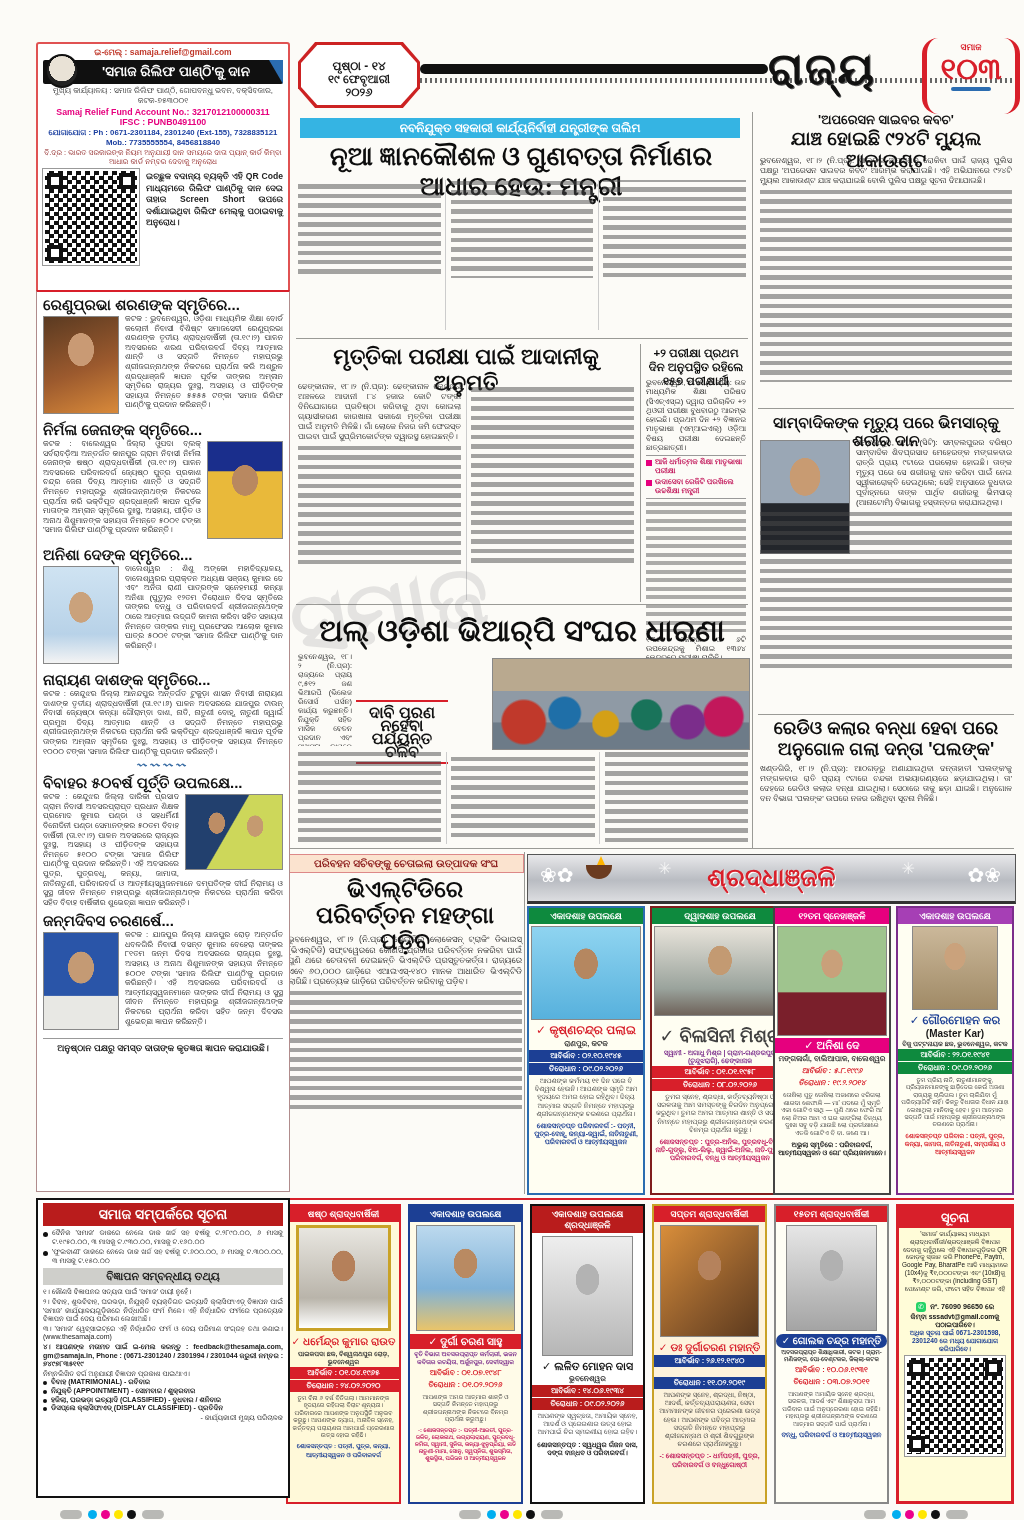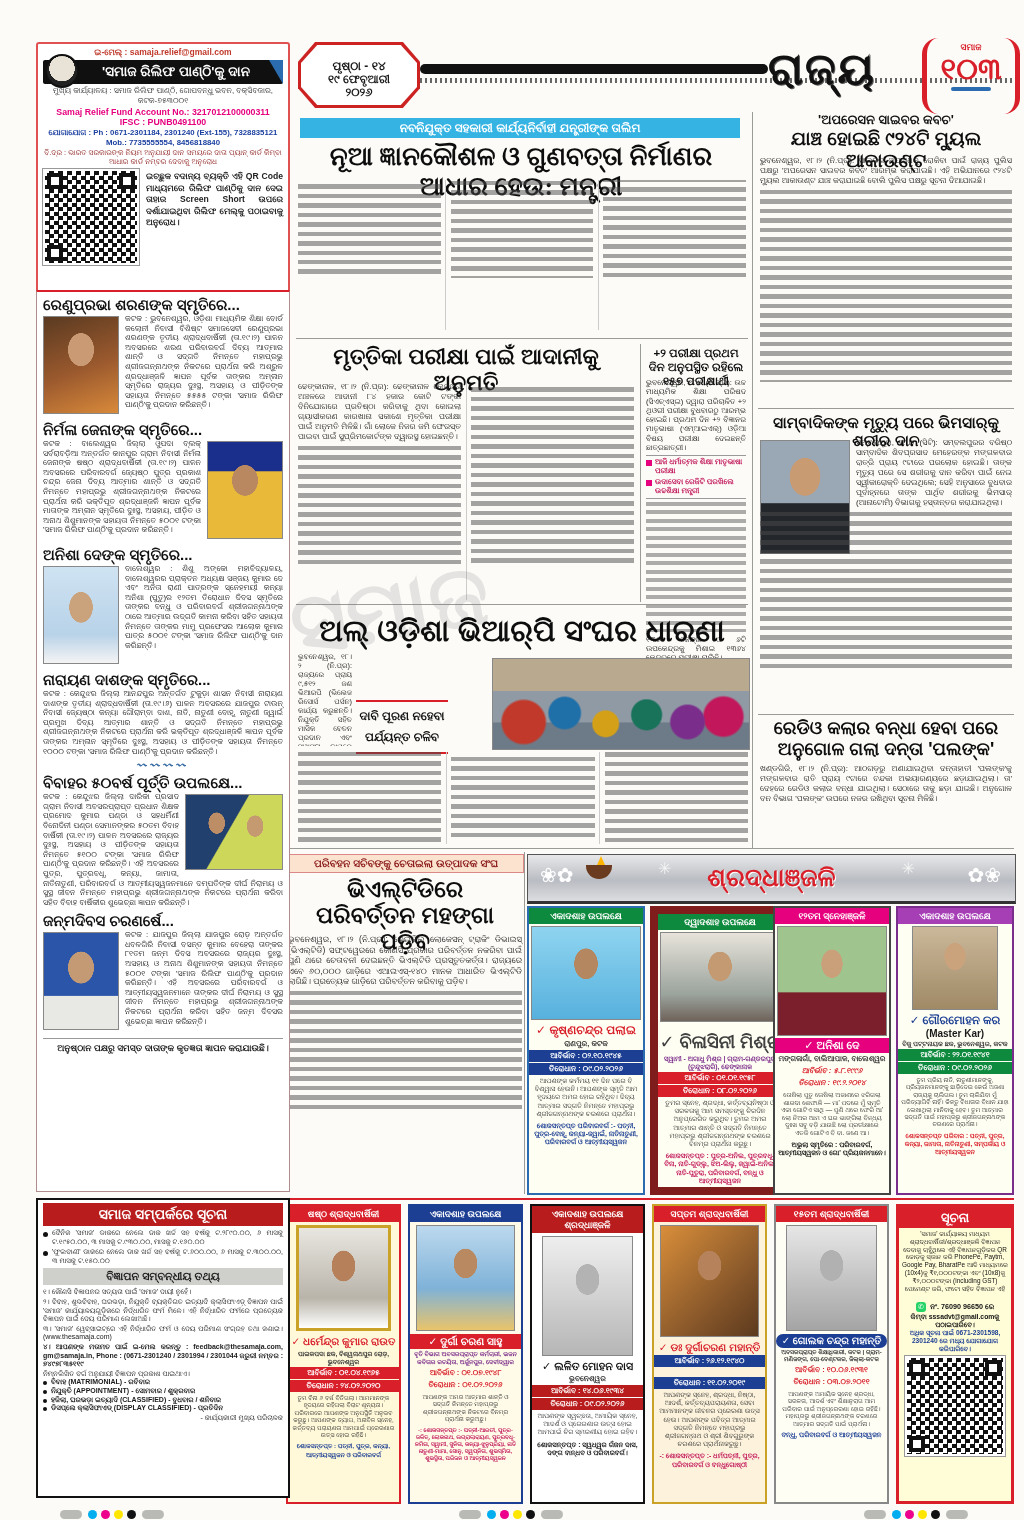--- a/index.html
+++ b/index.html
@@ -116,21 +116,21 @@
   <div class="abs headline" style="left:296px;top:614px;width:452px;font-size:30px;line-height:34px;">ଅଲ୍ ଓଡ଼ିଶା ଭିଆର୍‌ପି ସଂଘର ଧାରଣା</div>
   <div class="abs photo" style="left:492px;top:658px;width:256px;height:90px;background:
        radial-gradient(circle at 12% 70%,#c0392b 0 9%,transparent 10%),
        radial-gradient(circle at 28% 60%,#1f6fa8 0 8%,transparent 9%),
        radial-gradient(circle at 44% 72%,#d4a017 0 8%,transparent 9%),
        radial-gradient(circle at 60% 62%,#19735a 0 9%,transparent 10%),
        radial-gradient(circle at 76% 70%,#7b2d8b 0 8%,transparent 9%),
        radial-gradient(circle at 90% 64%,#c2185b 0 8%,transparent 9%),
        linear-gradient(to bottom,#b9a98f 0 35%,#8f9aa5 36% 70%,#6d7b88 71% 100%);"></div>
   <div class="abs" style="left:356px;top:700px;width:92px;border-top:2px solid #d81f2a;border-bottom:2px solid #d81f2a;padding:4px 0;">
-    <div class="ctr b" style="font-size:12px;line-height:21px;color:#111;">ଦାବି ପୂରଣ ନହେବା ପର୍ଯ୍ୟନ୍ତ ଚଳିବ</div>
+    <div class="ctr b" style="font-size:16px;line-height:13px;color:#111;">ଦାବି ପୂରଣ ନହେବା ପର୍ଯ୍ୟନ୍ତ ଚଳିବ</div>
   </div>
   <div class="abs" style="left:298px;top:652px;width:54px;height:94px;overflow:hidden;">
     <div class="lede jst" style="font-size:7.3px;line-height:9px;">ଭୁବନେଶ୍ୱର, ୧୮।୨ (ନି.ପ୍ର): ରାଜ୍ୟରେ ପ୍ରାୟ ୯,୫୧୨ ଜଣ ଭିଆରପି (ଭିଲେଜ ରିସୋର୍ସ ପର୍ସନ) କାର୍ଯ୍ୟ କରୁଛନ୍ତି। ନିଯୁକ୍ତି ସହିତ ମାସିକ ବେତନ ପ୍ରଦାନ ଏବଂ ସ୍ୱାସ୍ଥ୍ୟ କାମରେ ସାମିଲ କରିବା ଆଦି ଦାବିରେ ବୁଧବାର ଅଲ ଓଡ଼ିଶା ଭିଆରପି ସଂଘ ପକ୍ଷରୁ ଧାରଣା ଦିଆଯାଇଥିଲା। ଏହି ଅବସରରେ ସରକାରଙ୍କ ଉଦ୍ଦେଶ୍ୟରେ ଏକ ଦାବିପତ୍ର ପ୍ରଦାନ କରାଯାଇଥିଲା।</div>
   </div>
   <div class="abs" style="left:298px;top:752px;width:450px;height:92px;column-count:3;column-gap:10px;column-rule:1px solid #ccc;">
     <div class="tl" style="height:270px;"></div>
   </div>
   <div class="abs hline" style="left:286px;top:848px;width:728px;"></div>
 
   <div class="abs" style="left:288px;top:854px;width:234px;background:#fbe3cf;border:1px solid #d88;">
@@ -184,21 +184,21 @@
     <div class="photo" style="height:92px;margin:2px;background:
       radial-gradient(ellipse 20px 26px at 50% 40%,#b58760 58%,transparent 60%),linear-gradient(#8fd4f0,#57b1dd);"></div>
     <div class="nm" style="color:#d81f2a;font-size:12px;">✓ କୃଷ୍ଣଚନ୍ଦ୍ର ପଲାଇ</div>
     <div class="dt" style="color:#333;">ରାଣପୁର, କଟକ</div>
     <div class="dt blueband">ଆବିର୍ଭାବ : ୦୨.୧୦.୧୯୪୫</div>
     <div class="dt blueband" style="margin-top:1px;">ତିରୋଧାନ : ୦୯.୦୨.୨୦୨୬</div>
     <div class="tx jst">ଆପଣଙ୍କ କର୍ମମୟ ୧୧ ଦିନ ପରେ ବି ବିଶ୍ୱାସ ହେଉନି। ଆପଣଙ୍କ ସ୍ମୃତି ଆମ ହୃଦୟରେ ଅମର ହୋଇ ରହିଥିବ। ଦିବ୍ୟ ଆତ୍ମାର ସଦ୍‌ଗତି ନିମନ୍ତେ ମହାପ୍ରଭୁ ଶ୍ରୀଜଗନ୍ନାଥଙ୍କ ଚରଣରେ ପ୍ରାର୍ଥନା।</div>
     <div class="tx b" style="color:#1c3f94;">ଶୋକସନ୍ତପ୍ତ ପରିବାରବର୍ଗ :- ପତ୍ନୀ, ପୁତ୍ର-ବୋହୂ, କନ୍ୟା-ଜ୍ୱାଇଁ, ନାତିନାତୁଣୀ, ପରିବାରବର୍ଗ ଓ ଆତ୍ମୀୟସ୍ୱଜନ</div>
   </div>
 
-  <div class="card" style="left:650px;top:906px;width:140px;height:289px;border:8px solid #7f1d1d;">
+  <div class="card" style="left:650px;top:906px;width:140px;height:289px;border:2px solid #7f1d1d;">
     <div class="hd greenband">ଦ୍ୱାଦଶାହ ଉପଲକ୍ଷେ</div>
     <div class="photo" style="height:88px;margin:2px;background:
       radial-gradient(ellipse 20px 25px at 50% 38%,#c39a72 58%,transparent 60%),linear-gradient(#e7e3da,#9aa39c 70%,#6f635a);"></div>
     <div class="nm" style="color:#404040;font-size:18px;margin-top:8px;">✓ ବିଳାସିନୀ ମିଶ୍ର</div>
     <div class="dt" style="color:#7b2d8b;font-size:6.8px;">ସ୍ୱାମୀ - ଅଗାଧୁ ମିଶ୍ର | ଗ୍ରାମ-ଗଣ୍ଡରପୁର (ଚୁନ୍ଦୁଝରାରି), ଢେଙ୍କାନାଳ</div>
     <div class="dt redband">ଆବିର୍ଭାବ : ୦୧.୦୧.୧୯୫୮</div>
     <div class="dt redband" style="margin-top:1px;">ତିରୋଧାନ : ୦୮.୦୨.୨୦୨୬</div>
     <div class="tx jst">ତୁମର ସ୍ନେହ, ଶ୍ରଦ୍ଧା, କର୍ତ୍ତବ୍ୟନିଷ୍ଠା ଓ ସରଳତାକୁ ଆମ ସମସ୍ତଙ୍କୁ ଚିରଦିନ ଅନୁପ୍ରେରିତ କରୁଥିବ। ତୁମର ଅମର ଆତ୍ମାର ଶାନ୍ତି ଓ ସଦ୍‌ଗତି ନିମନ୍ତେ ମହାପ୍ରଭୁ ଶ୍ରୀଜଗନ୍ନାଥଙ୍କ ଚରଣରେ ବିନମ୍ର ପ୍ରାର୍ଥନା କରୁଛୁ।</div>
     <div class="tx b" style="color:#c2185b;">ଶୋକସନ୍ତପ୍ତ : ପୁତ୍ର-ଅନିଲ, ପୁତ୍ରବଧୂ-ବିନା, ନାତି-ଗୁଡ୍‌ଲୁ, ଝିଅ-ଲିଲୁ, ଜ୍ୱାଇଁ-ଅନିଲ, ନାତି-ପୁତୁରା, ପରିବାରବର୍ଗ, ବନ୍ଧୁ ଓ ଆତ୍ମୀୟସ୍ୱଜନ</div>
   </div>

